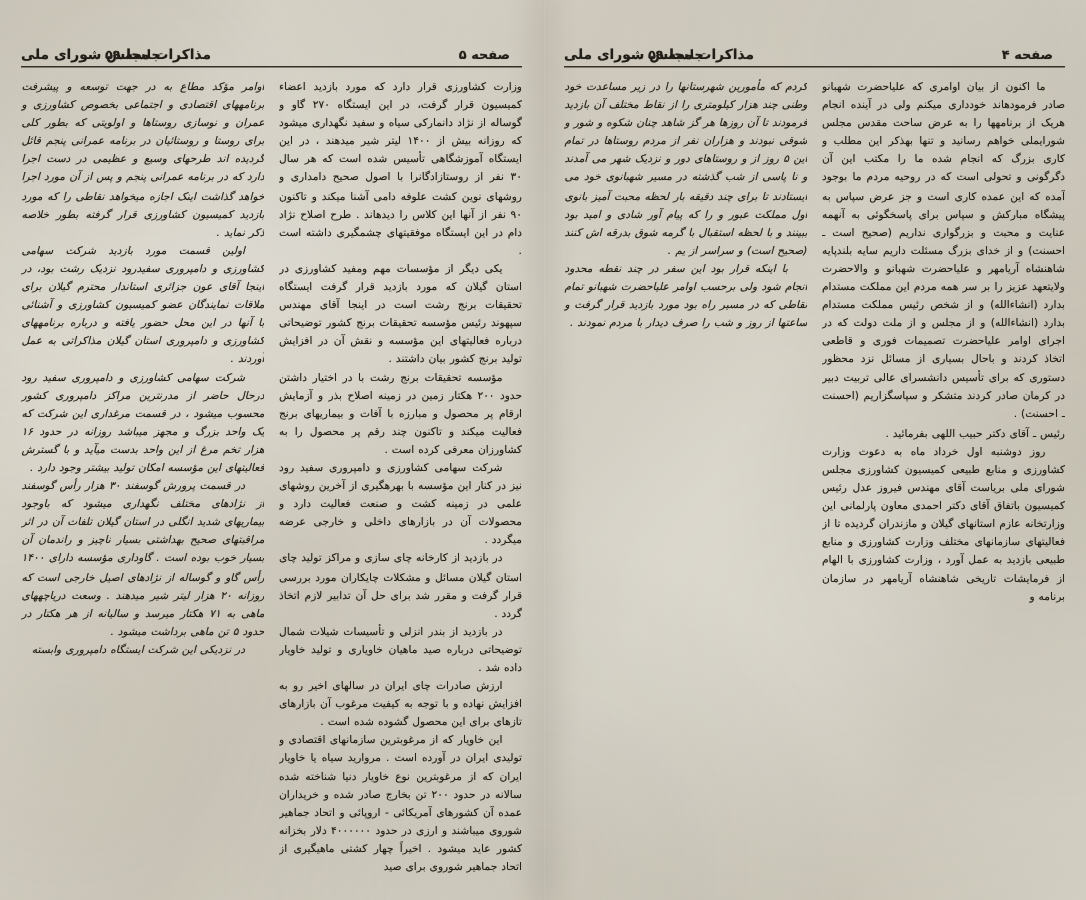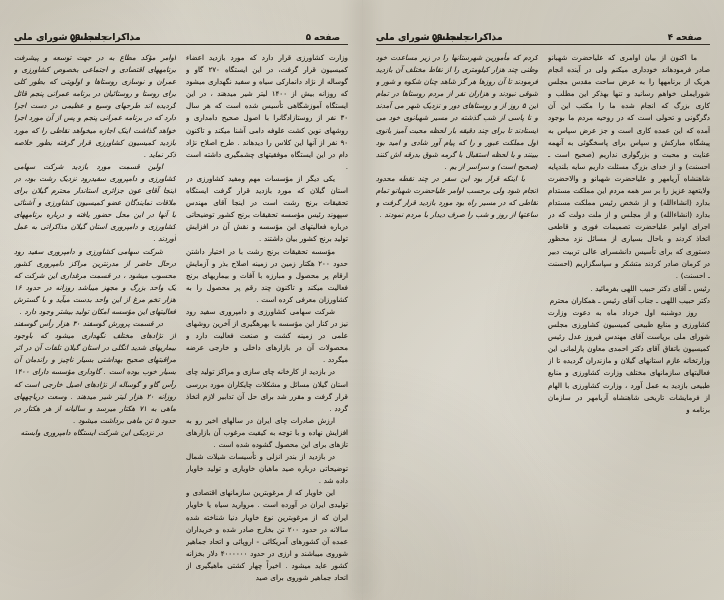--- a/index.html
+++ b/index.html
@@ -128,22 +128,22 @@
     </div>
 
     <div class="cols">
 
       <div class="col">
         <p class="para noindent">وزارت کشاورزی قرار دارد که مورد بازدید اعضاء کمیسیون قرار گرفت، در این ایستگاه ۲۷۰ گاو و گوساله از نژاد دانمارکی سیاه و سفید نگهداری میشود که روزانه بیش از ۱۴۰۰ لیتر شیر میدهند ، در این ایستگاه آموزشگاهی تأسیس شده است که هر سال ۳۰ نفر از روستازادگانرا با اصول صحیح دامداری و روشهای نوین کشت علوفه دامی آشنا میکند و تاکنون ۹۰ نفر از آنها این کلاس را دیدهاند . طرح اصلاح نژاد دام در این ایستگاه موفقیتهای چشمگیری داشته است .</p>
         <p class="para">یکی دیگر از مؤسسات مهم ومفید کشاورزی در استان گیلان که مورد بازدید قرار گرفت ایستگاه تحقیقات برنج رشت است در اینجا آقای مهندس سپهوند رئیس مؤسسه تحقیقات برنج کشور توضیحاتی درباره فعالیتهای این مؤسسه و نقش آن در افزایش تولید برنج کشور بیان داشتند .</p>
         <p class="para">مؤسسه تحقیقات برنج رشت با در اختیار داشتن حدود ۲۰۰ هکتار زمین در زمینه اصلاح بذر و آزمایش ارقام پر محصول و مبارزه با آفات و بیماریهای برنج فعالیت میکند و تاکنون چند رقم پر محصول را به کشاورزان معرفی کرده است .</p>
         <p class="para">شرکت سهامی کشاورزی و دامپروری سفید رود نیز در کنار این مؤسسه با بهرهگیری از آخرین روشهای علمی در زمینه کشت و صنعت فعالیت دارد و محصولات آن در بازارهای داخلی و خارجی عرضه میگردد .</p>
         <p class="para">در بازدید از کارخانه چای سازی و مراکز تولید چای استان گیلان مسائل و مشکلات چایکاران مورد بررسی قرار گرفت و مقرر شد برای حل آن تدابیر لازم اتخاذ گردد .</p>
+        <p class="para">در بازدید از بندر انزلی و تأسیسات شیلات شمال توضیحاتی درباره صید ماهیان خاویاری و تولید خاویار داده شد .</p>
         <p class="para">ارزش صادرات چای ایران در سالهای اخیر رو به افزایش نهاده و با توجه به کیفیت مرغوب آن بازارهای تازهای برای این محصول گشوده شده است .</p>
-        <p class="para">در بازدید از بندر انزلی و تأسیسات شیلات شمال توضیحاتی درباره صید ماهیان خاویاری و تولید خاویار داده شد .</p>
         <p class="para">این خاویار که از مرغوبترین سازمانهای اقتصادی و تولیدی ایران در آورده است . مروارید سیاه یا خاویار ایران که از مرغوبترین نوع خاویار دنیا شناخته شده سالانه در حدود ۲۰۰ تن بخارج صادر شده و خریداران عمده آن کشورهای آمریکائی - اروپائی و اتحاد جماهیر شوروی میباشند و ارزی در حدود ۴۰۰۰۰۰۰ دلار بخزانه کشور عاید میشود . اخیراً چهار کشتی ماهیگیری از اتحاد جماهیر شوروی برای صید</p>
       </div>
 
       <div class="col sep">
         <p class="para noindent">اوامر مؤکد مطاع به در جهت توسعه و پیشرفت برنامههای اقتصادی و اجتماعی بخصوص کشاورزی و عمران و نوسازی روستاها و اولویتی که بطور کلی برای روستا و روستائیان در برنامه عمرانی پنجم قائل گردیده اند طرحهای وسیع و عظیمی در دست اجرا دارد که در برنامه عمرانی پنجم و پس از آن مورد اجرا خواهد گذاشت اینک اجازه میخواهد نقاطی را که مورد بازدید کمیسیون کشاورزی قرار گرفته بطور خلاصه ذکر نماید .</p>
         <p class="para">اولین قسمت مورد بازدید شرکت سهامی کشاورزی و دامپروری سفیدرود نزدیک رشت بود، در اینجا آقای عون جزائری استاندار محترم گیلان برای ملاقات نمایندگان عضو کمیسیون کشاورزی و آشنائی با آنها در این محل حضور یافته و درباره برنامههای کشاورزی و دامپروری استان گیلان مذاکراتی به عمل آوردند .</p>
         <p class="para">شرکت سهامی کشاورزی و دامپروری سفید رود درحال حاضر از مدرنترین مراکز دامپروری کشور محسوب میشود ، در قسمت مرغداری این شرکت که یک واحد بزرگ و مجهز میباشد روزانه در حدود ۱۶ هزار تخم مرغ از این واحد بدست میآید و با گسترش فعالیتهای این مؤسسه امکان تولید بیشتر وجود دارد .</p>
         <p class="para">در قسمت پرورش گوسفند ۳۰ هزار رأس گوسفند از نژادهای مختلف نگهداری میشود که باوجود بیماریهای شدید انگلی در استان گیلان تلفات آن در اثر مراقبتهای صحیح بهداشتی بسیار ناچیز و راندمان آن بسیار خوب بوده است . گاوداری مؤسسه دارای ۱۴۰۰ رأس گاو و گوساله از نژادهای اصیل خارجی است که روزانه ۲۰ هزار لیتر شیر میدهند . وسعت دریاچههای ماهی به ۷۱ هکتار میرسد و سالیانه از هر هکتار در حدود ۵ تن ماهی برداشت میشود .</p>
         <p class="para">در نزدیکی این شرکت ایستگاه دامپروری وابسته</p>
       </div>
@@ -159,21 +159,20 @@
     </div>
 
     <div class="cols">
 
       <div class="col">
         <p class="para">ما اکنون از بیان اوامری که علیاحضرت شهبانو صادر فرمودهاند خودداری میکنم ولی در آینده انجام هریک از برنامهها را به عرض ساحت مقدس مجلس شورایملی خواهم رسانید و تنها بهذکر این مطلب و کاری بزرگ که انجام شده ما را مکتب این آن دگرگونی و تحولی است که در روحیه مردم ما بوجود آمده که این عمده کاری است و جز عرض سپاس به پیشگاه مبارکش و سپاس برای پاسخگوئی به آنهمه عنایت و محبت و بزرگواری نداریم (صحیح است ـ احسنت) و از خدای بزرگ مسئلت داریم سایه بلندپایه شاهنشاه آریامهر و علیاحضرت شهبانو و والاحضرت ولایتعهد عزیز را بر سر همه مردم این مملکت مستدام بدارد (انشاءالله) و از شخص رئیس مملکت مستدام بدارد (انشاءالله) و از مجلس و از ملت دولت که در اجرای اوامر علیاحضرت تصمیمات فوری و قاطعی اتخاذ کردند و باحال بسیاری از مسائل نزد محظور دستوری که برای تأسیس دانشسرای عالی تربیت دبیر در کرمان صادر کردند متشکر و سپاسگزاریم (احسنت ـ احسنت) .</p>
 
         <div class="paraspace"></div>
 
         <p class="para noindent">رئیس ـ آقای دکتر حبیب اللهی بفرمائید .</p>
-        <p class="para noindent">دکتر حبیب اللهی ـ جناب آقای رئیس ـ همکاران محترم</p>
         <p class="para">روز دوشنبه اول خرداد ماه به دعوت وزارت کشاورزی و منابع طبیعی کمیسیون کشاورزی مجلس شورای ملی بریاست آقای مهندس فیروز عدل رئیس کمیسیون باتفاق آقای دکتر احمدی معاون پارلمانی این وزارتخانه عازم استانهای گیلان و مازندران گردیده تا از فعالیتهای سازمانهای مختلف وزارت کشاورزی و منابع طبیعی بازدید به عمل آورد ، وزارت کشاورزی با الهام از فرمایشات تاریخی شاهنشاه آریامهر در سازمان برنامه و</p>
       </div>
 
       <div class="col sep">
         <p class="para noindent">کردم که مأمورین شهرستانها را در زیر مساعدت خود وطنی چند هزار کیلومتری را از نقاط مختلف آن بازدید فرمودند تا آن روزها هر گز شاهد چنان شکوه و شور و شوقی نبودند و هزاران نفر از مردم روستاها در تمام این ۵ روز از و روستاهای دور و نزدیک شهر می آمدند و نا پاسی از شب گذشته در مسیر شهبانوی خود می ایستادند تا برای چند دقیقه بار لحظه محبت آمیز بانوی اول مملکت عبور و را که پیام آور شادی و امید بود ببینند و با لحظه استقبال با گرمه شوق بدرقه اش کنند (صحیح است) و سراسر از یم .</p>
         <p class="para">با اینکه قرار بود این سفر در چند نقطه محدود انجام شود ولی برحسب اوامر علیاحضرت شهبانو تمام نقاطی که در مسیر راه بود مورد بازدید قرار گرفت و ساعتها از روز و شب را صرف دیدار با مردم نمودند .</p>
       </div>
     </div>
   </div>
 

